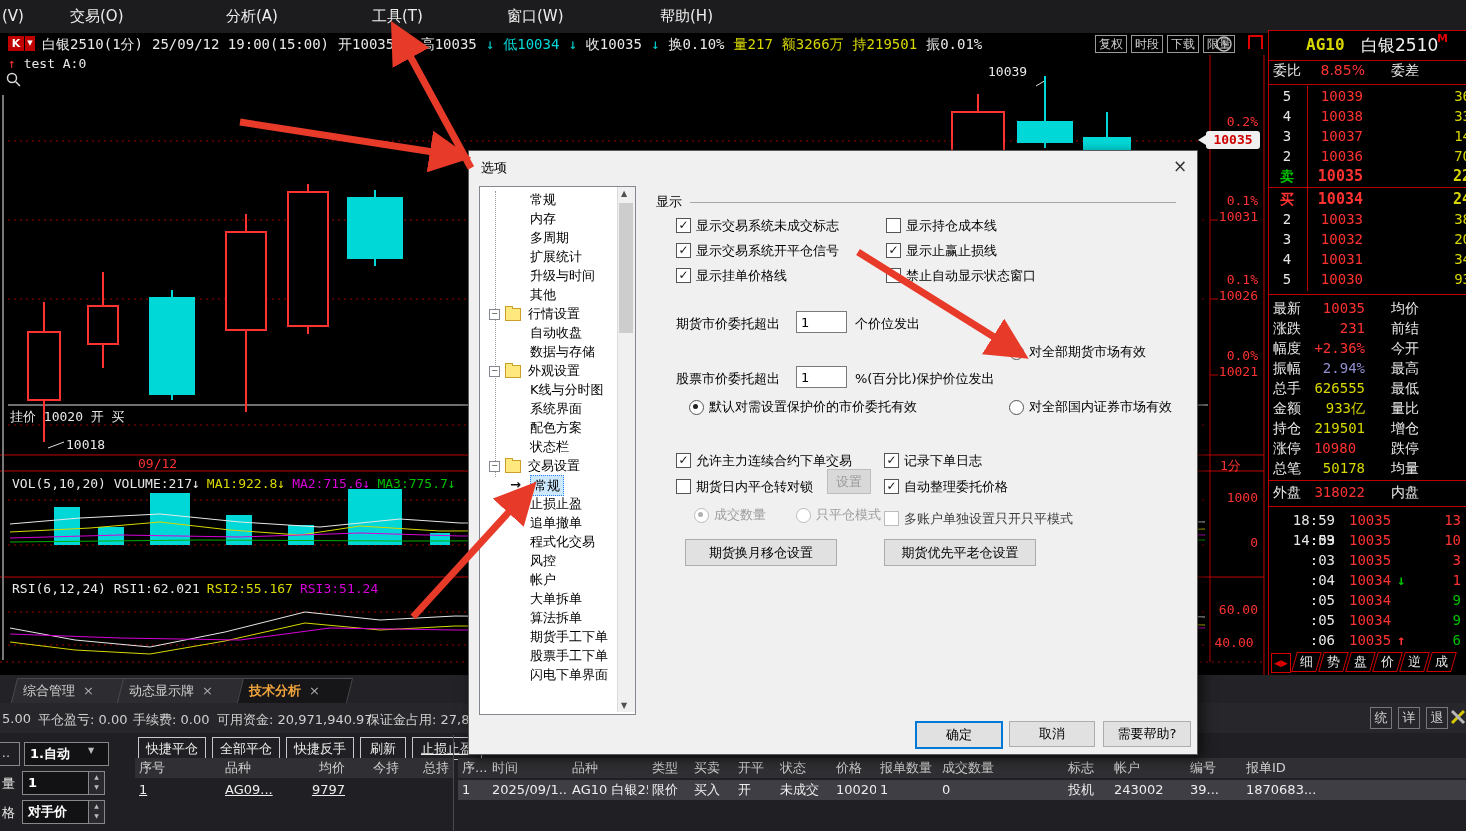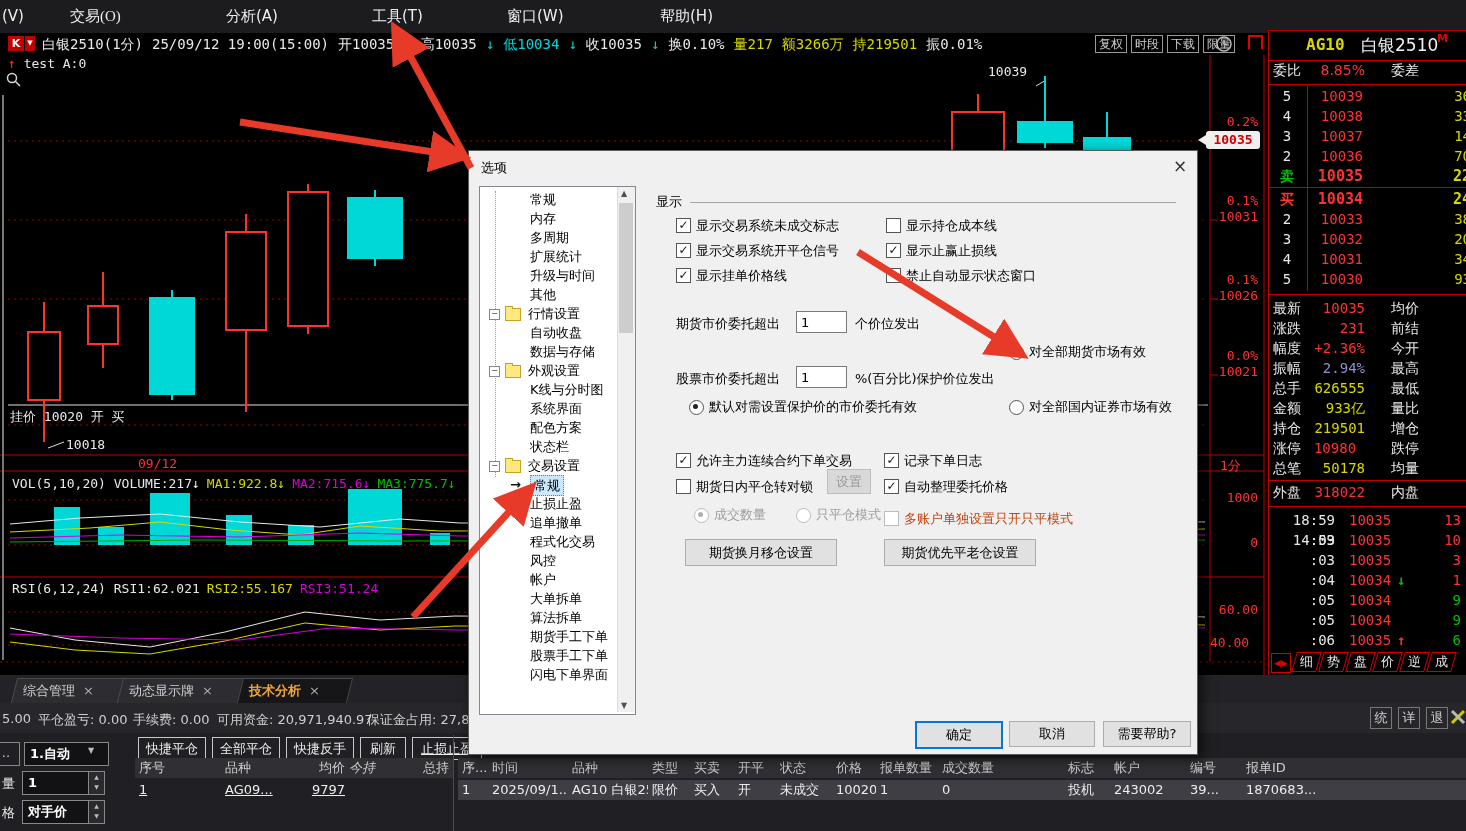--- a/index.html
+++ b/index.html
@@ -24,21 +24,21 @@
   #dlg-tree{position:absolute;left:10px;top:35px;width:155px;height:527px;background:#fff;border:1px solid #828790;overflow:hidden;}
   .tree-item{position:absolute;left:0;width:136px;height:19px;line-height:19px;white-space:nowrap;}
   .tree-scroll{position:absolute;right:0;top:0;width:17px;height:525px;background:#f0f0f0;border-left:1px solid #dcdcdc;}
   .sec-head{position:absolute;display:flex;width:520px;}
   .sec-head .lbl{font-size:13px;}
   .sec-head .rule{flex:1;height:1px;background:#a6a6a6;margin:9px 0 0 8px;}
   .cb{display:flex;align-items:center;white-space:nowrap;}
   .cb .box{width:13px;height:13px;border:1px solid #555;background:#fff;display:inline-block;margin-right:5px;
     font-size:12px;line-height:12px;text-align:center;font-weight:bold;color:#111;}
   .cb.dis .box{border-color:#bcbcbc;color:#b5b5b5;}
-  .cb.dis .txt{color:#c2410c;}
+  .cb.dis .txt{color:#404040;}
   .radio{display:flex;align-items:center;white-space:nowrap;}
   .radio .cir{width:13px;height:13px;border:1px solid #555;border-radius:50%;margin-right:5px;position:relative;background:#fff;}
   .radio .cir .dot{position:absolute;left:3px;top:3px;width:5px;height:5px;border-radius:50%;background:#222;display:none;}
   .radio.sel .cir .dot{display:block;}
   .radio.dis .cir{border-color:#bcbcbc;}
   .radio.dis .cir .dot{background:#b0b0b0;}
   .radio.dis .txt{color:#9d9d9d;}
   .dlg-btn{position:absolute;background:#e1e1e1;border:1px solid #adadad;text-align:center;font-size:13px;cursor:default;}
   .num-input{position:absolute;width:45px;height:20px;border:1px solid #7a7a7a;background:#fff;font-size:13px;padding:0 0 0 4px;font-family:"DejaVu Sans",sans-serif;}
   
@@ -142,30 +142,30 @@
         <div class=" mono c-red" style="position: absolute; left: 1212px; top: 209px; width: 46px; text-align: right;">10031</div>
         <div class=" mono c-red" style="position: absolute; left: 1212px; top: 272px; width: 46px; text-align: right;">0.1%</div>
         <div class=" mono c-red" style="position: absolute; left: 1212px; top: 288px; width: 46px; text-align: right;">10026</div>
         <div class=" mono c-red" style="position: absolute; left: 1212px; top: 348px; width: 46px; text-align: right;">0.0%</div>
         <div class=" mono c-red" style="position: absolute; left: 1212px; top: 364px; width: 46px; text-align: right;">10021</div>
       </div>
     <div class="abs mono c-red" style="left:1220px;top:457px;">1分</div>
     <div class="abs mono c-red" style="left:1212px;top:490px;width:46px;text-align:right;">1000</div>
     <div class="abs mono c-red" style="left:1212px;top:535px;width:46px;text-align:right;">0</div>
     <div class="abs mono c-red" style="left:1210px;top:602px;width:48px;text-align:right;">60.00</div>
-    <div class="abs mono c-red" style="left:1210px;top:635px;width:48px;text-align:left;">40.00</div>
+    <div class="abs mono c-red" style="left:1210px;top:635px;width:48px;text-align:center;">40.00</div>
     <div class="abs" style="left:1206px;top:131px;width:54px;height:18px;background:#f0f0f0;border-radius:3px;text-align:center;">
       <span class="mono" style="color:#d00000;font-weight:bold;font-size:13px;line-height:18px;">10035</span>
       <span class="abs" style="left:-8px;top:4px;width:0;height:0;border-top:5px solid transparent;border-bottom:5px solid transparent;border-right:8px solid #f0f0f0;"></span>
     </div>
   </div>
 
   <div id="menu-bar">
       <div style="position: absolute; left: 2px; top: 7px;">(V)</div>
-      <div style="position: absolute; left: 70px; top: 7px; font-family: Liberation Serif, serif;">交易(O)</div>
+      <div style="position: absolute; left: 70px; top: 7px;">交易(O)</div>
       <div style="position: absolute; left: 226px; top: 7px;">分析(A)</div>
       <div style="position: absolute; left: 372px; top: 7px;">工具(T)</div>
       <div style="position: absolute; left: 507px; top: 7px;">窗口(W)</div>
       <div style="position: absolute; left: 660px; top: 7px;">帮助(H)</div>
     </div>
 
   <div id="info-bar">
     <div class="abs" style="left:8px;top:3px;width:16px;height:15px;background:#c00000;color:#fff;font-weight:bold;font-size:11px;text-align:center;line-height:15px;">K</div>
     <div class="abs" style="left:25px;top:3px;width:10px;height:15px;background:#c00000;color:#fff;font-size:7px;text-align:center;line-height:15px;">▼</div>
     <div id="info-segs" class="abs mono" style="left:42px;top:3px;font-size:14px;white-space:nowrap;"><span class="seg c-white">白银2510(1分)</span><span class="seg c-white">25/09/12 19:00(15:00)</span><span class="seg c-white">开10035</span><span class="seg c-cyan">↓</span><span class="seg c-white">高10035</span><span class="seg c-cyan">↓</span><span class="seg c-cyan">低10034</span><span class="seg c-cyan">↓</span><span class="seg c-white">收10035</span><span class="seg c-cyan">↓</span><span class="seg c-white">换0.10%</span><span class="seg c-yellow">量217</span><span class="seg c-yellow">额3266万</span><span class="seg c-yellow">持219501</span><span class="seg c-white">振0.01%</span></div>
@@ -370,21 +370,21 @@
         <div class="bp-btn" style="left: 212px; width: 66px;">全部平仓</div>
         <div class="bp-btn" style="left: 286px; width: 66px;">快捷反手</div>
         <div class="bp-btn" style="left: 360px; width: 44px;">刷新</div>
         <div class="bp-btn" style="left: 412px; width: 68px; text-decoration: underline;">止损止盈</div>
       </div>
     <div id="pos-table" style="position: absolute; left: 135px; top: 25px; width: 318px; height: 73px;">
         <div style="position: absolute; left: 0px; top: 0px; width: 318px; height: 20px; background: rgb(48, 48, 52);"></div>
         <div class="th-cell" style="position: absolute; left: 4px; top: 0px; width: 80px; text-align: left;">序号</div>
         <div class="th-cell" style="position: absolute; left: 90px; top: 0px; width: 78px; text-align: left;">品种</div>
         <div class="th-cell" style="position: absolute; left: 150px; top: 0px; width: 60px; text-align: right;">均价</div>
-        <div class="th-cell" style="position: absolute; left: 214px; top: 0px; width: 50px; text-align: left; font-style: italic;">今持</div>
+        <div class="th-cell" style="position: absolute; left: 214px; top: 0px; width: 50px; text-align: right;">今持</div>
         <div class="th-cell" style="position: absolute; left: 268px; top: 0px; width: 46px; text-align: right;">总持</div>
         <div class="td-cell" style="position: absolute; left: 4px; top: 22px; width: 80px; text-align: left; text-decoration: underline;">1</div>
         <div class="td-cell" style="position: absolute; left: 90px; top: 22px; width: 78px; text-align: left; text-decoration: underline;">AG09...</div>
         <div class="td-cell" style="position: absolute; left: 150px; top: 22px; width: 60px; text-align: right; text-decoration: underline;">9797</div>
         <div class="td-cell" style="position: absolute; left: 214px; top: 22px; width: 50px; text-align: right; text-decoration: none;"></div>
         <div class="td-cell" style="position: absolute; left: 268px; top: 22px; width: 46px; text-align: right; text-decoration: none;"></div>
       </div>
     <div class="abs" style="left:453px;top:2px;width:1px;height:96px;background:#4a4a4e;"></div>
     <div id="ord-table" style="position: absolute; left: 458px; top: 25px; width: 1008px; height: 73px;">
         <div style="position: absolute; left: 0px; top: 0px; width: 1008px; height: 20px; background: rgb(48, 48, 52);"></div>

